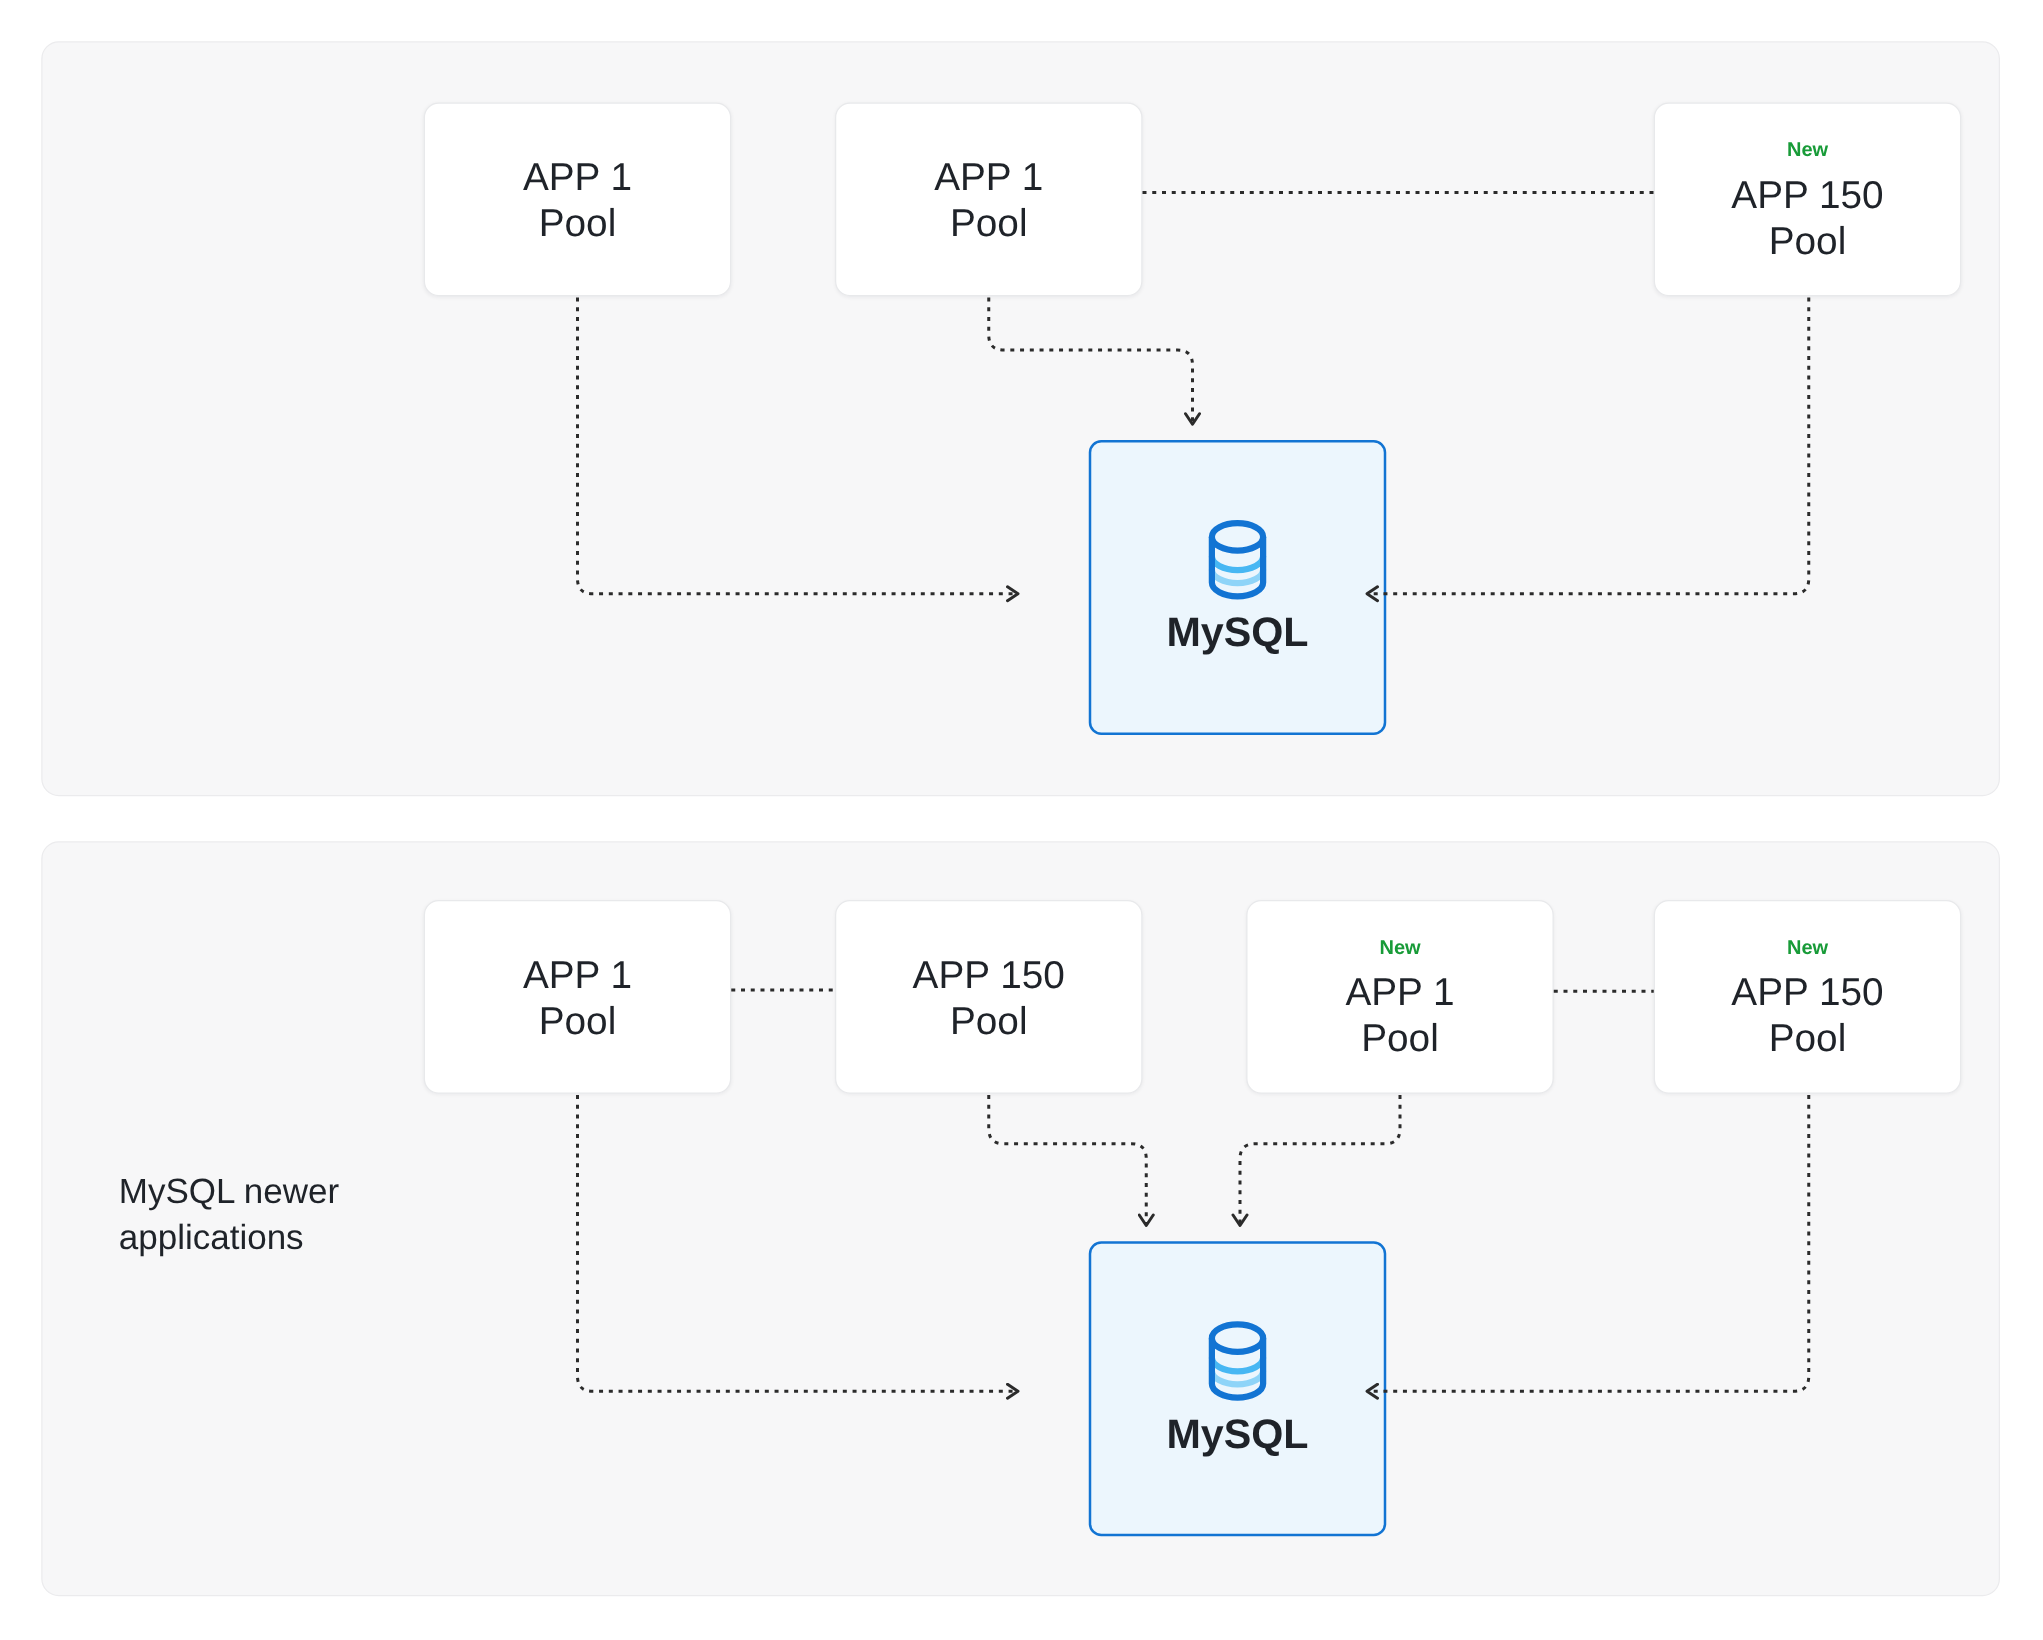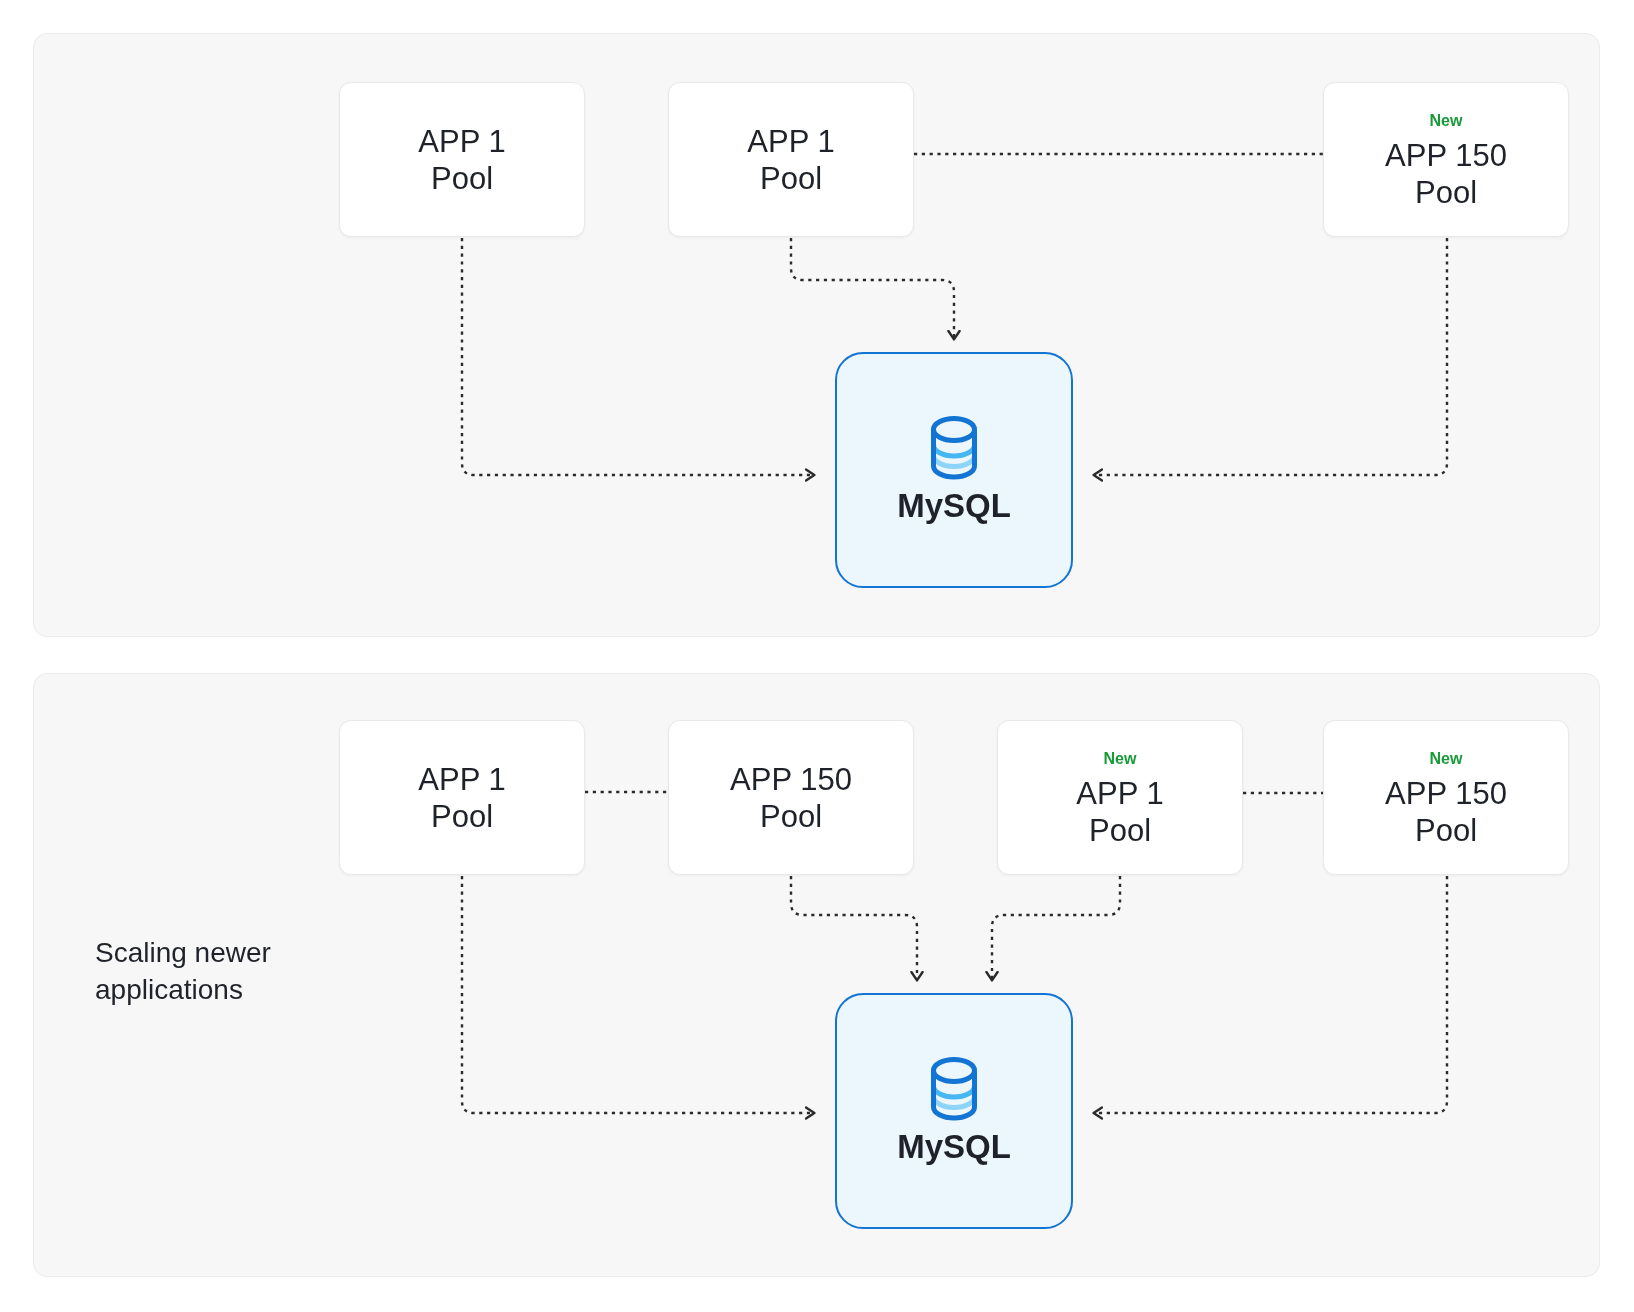--- a/index.html
+++ b/index.html
@@ -27,22 +27,22 @@
 
   .app-box{position:absolute;width:246px;height:155px;
     background:var(--box_bg);border:1px solid var(--box_border);border-radius:12px;
     box-shadow:0 1px 3px rgba(16,24,40,.05);
     display:flex;flex-direction:column;align-items:center;justify-content:center;
     text-align:center;}
   .app-box .badge{font-size:16px;line-height:26px;font-weight:700;color:var(--new_green);margin-bottom:3px;}
   .app-box .title,.app-box .subtitle{font-size:31px;line-height:37px;font-weight:400;color:var(--text);}
 
   .db-box{position:absolute;width:238px;height:236px;
-    background:var(--db_bg);border:2px solid var(--db_border);border-radius:28px;
-    display:flex;flex-direction:column;align-items:center;justify-content:center;}
+    background:var(--db_bg);border:2px solid var(--db_border);border-radius:10px;
+    display:flex;flex-direction:column;align-items:center;justify-content:center;margin-left:36px;}
   .db-box .db-label{font-size:33px;font-weight:700;color:var(--text);margin-top:6px;}
   .db-icon{display:block;}
   .db-dark{stroke:var(--db_border);}
   .db-mid{stroke:var(--db_stripe_mid);}
   .db-light{stroke:var(--db_stripe_light);}
 
   #connectors{position:absolute;left:0;top:0;pointer-events:none;}
   .conn{fill:none;stroke:var(--connector);stroke-width:2.4;stroke-dasharray:3.2 4.6;}
   .arrowhead{fill:none;stroke:var(--connector);stroke-width:1.7;stroke-linecap:round;stroke-linejoin:round;}
 </style>
@@ -71,21 +71,21 @@
     <svg class="db-icon" width="54" height="66" viewBox="0 0 54 66">
       <ellipse class="db-dark" cx="27" cy="14.5" rx="20.5" ry="11" fill="none" stroke-width="5"></ellipse>
       <path class="db-mid" d="M6.5,30 A20.5 11 0 0 0 47.5,30" fill="none" stroke-width="5"></path>
       <path class="db-light" d="M6.5,40.5 A20.5 11 0 0 0 47.5,40.5" fill="none" stroke-width="5"></path>
       <path class="db-dark" d="M6.5,14.5 L6.5,51 A20.5 11 0 0 0 47.5,51 L47.5,14.5" fill="none" stroke-width="5"></path>
     </svg>
     <div class="db-label">MySQL</div>
   </div>
 
   <div class="panel" id="panel-adding"></div>
-  <div class="caption" id="caption-adding">Scaling newer applications</div>
+  <div class="caption" id="caption-adding">MySQL newer applications</div>
 
   <div class="app-box" style="left:339px;top:720px;">
     <div class="title">APP 1</div>
     <div class="subtitle">Pool</div>
   </div>
   <div class="app-box" style="left:668px;top:720px;">
     <div class="title">APP 150</div>
     <div class="subtitle">Pool</div>
   </div>
   <div class="app-box" style="left:997px;top:720px;">

